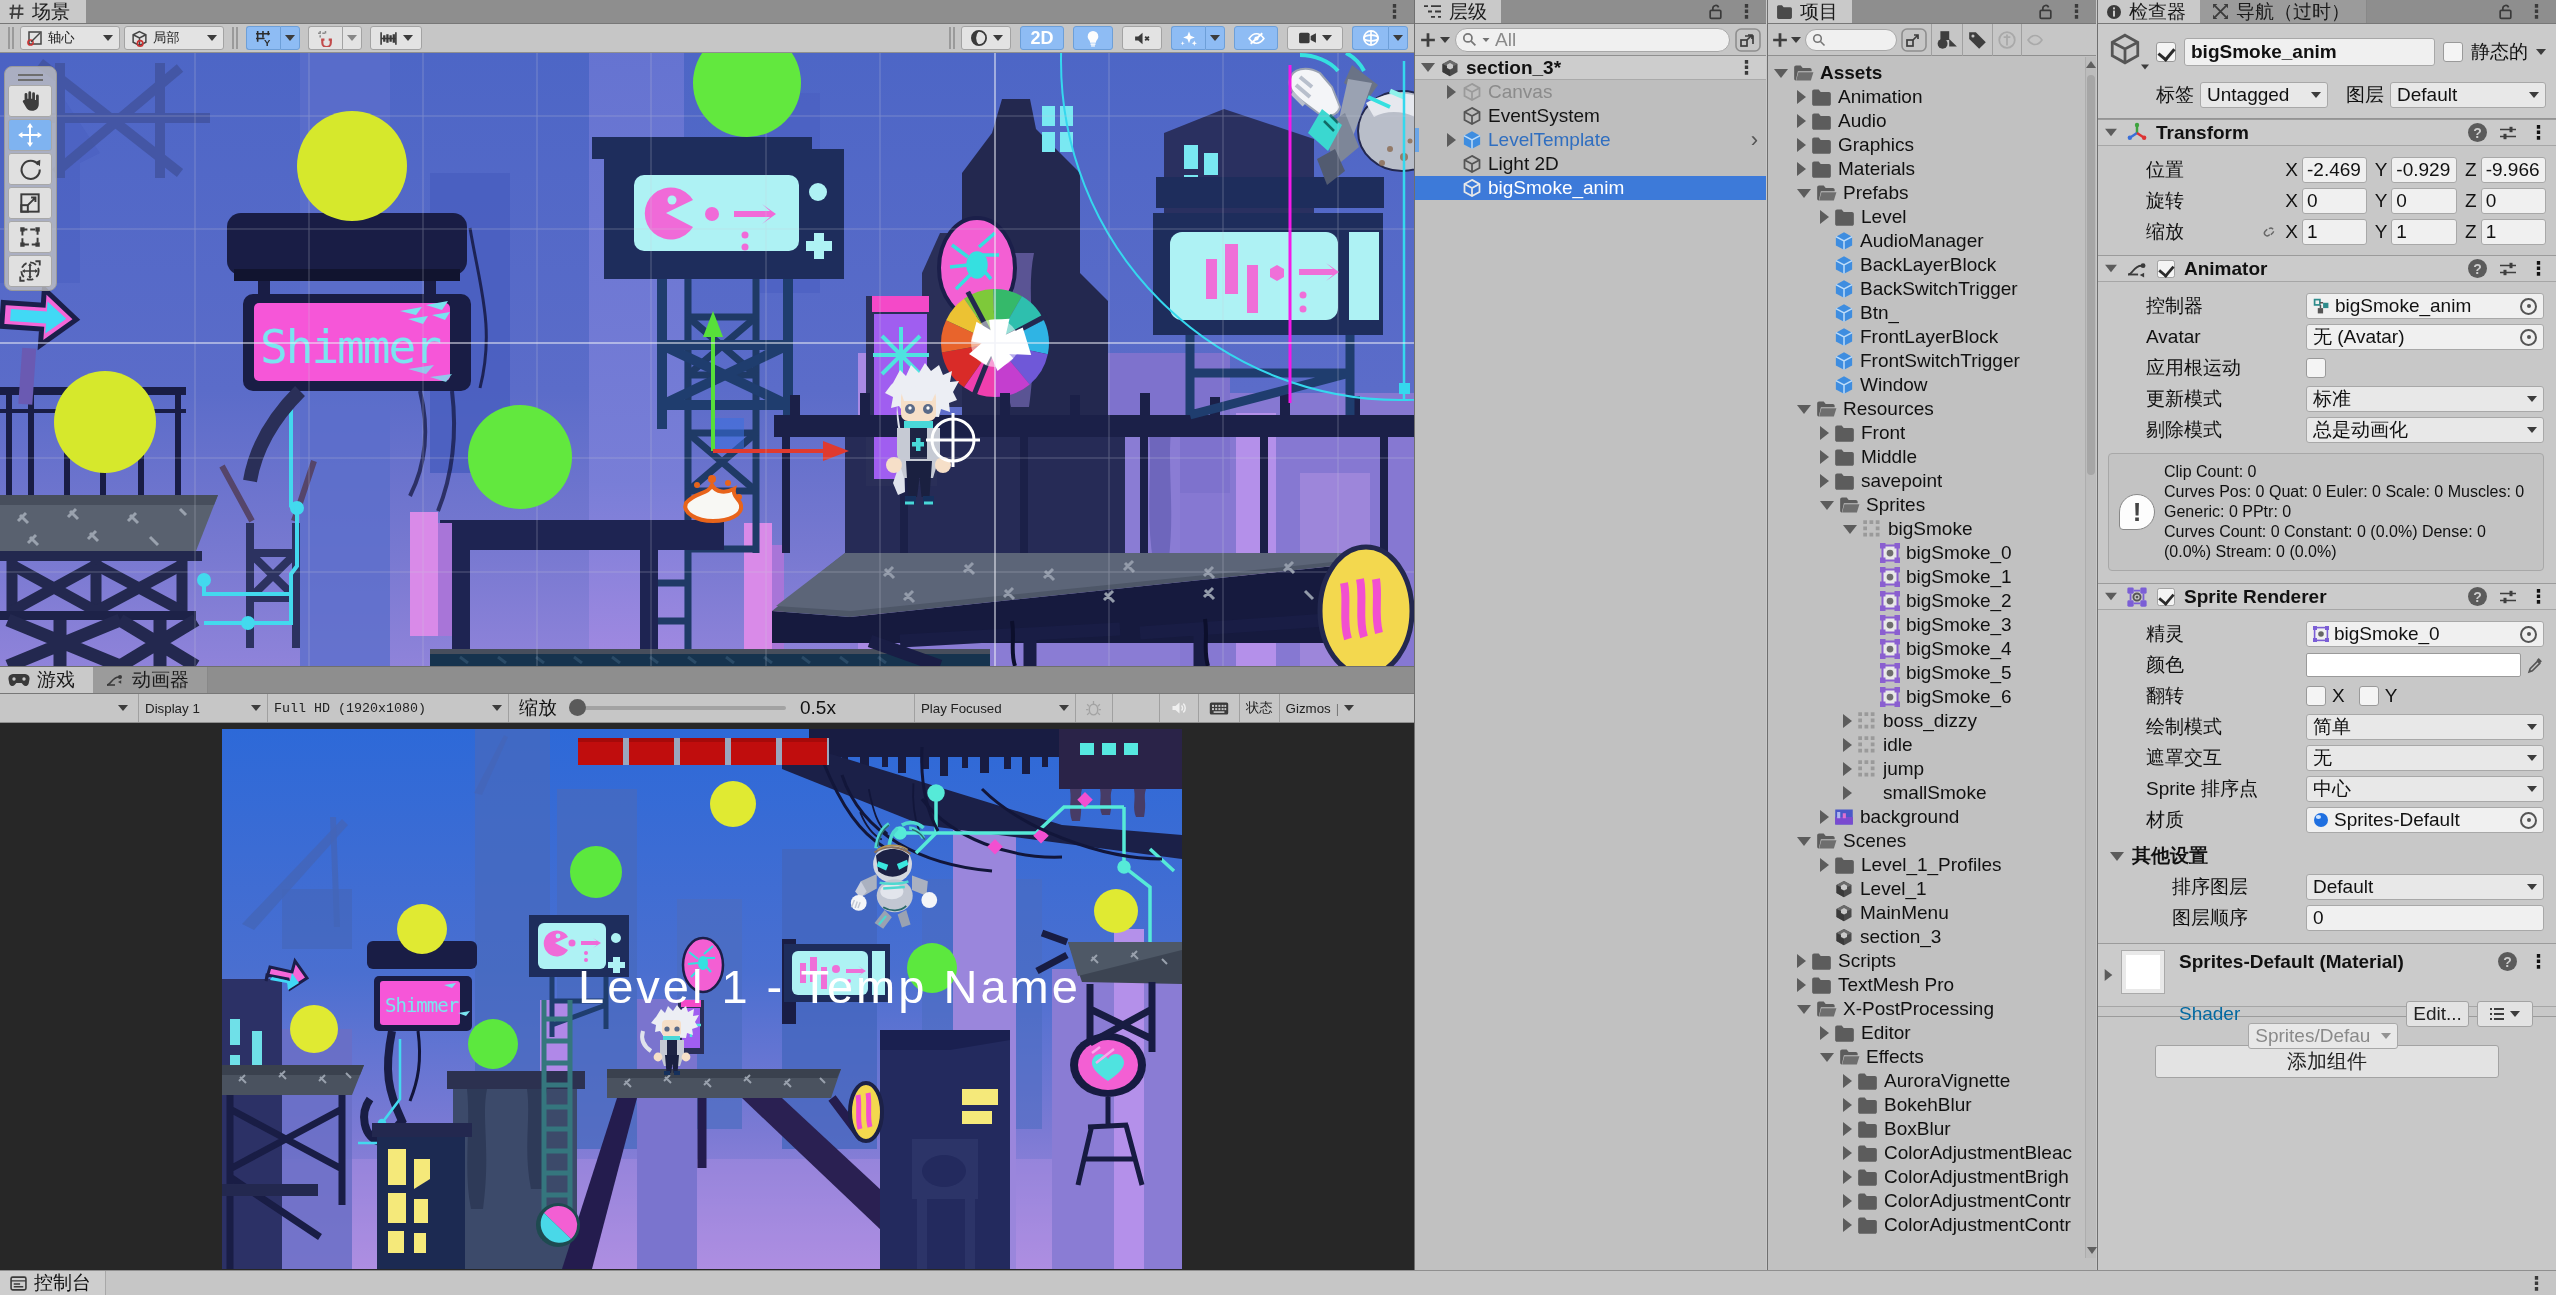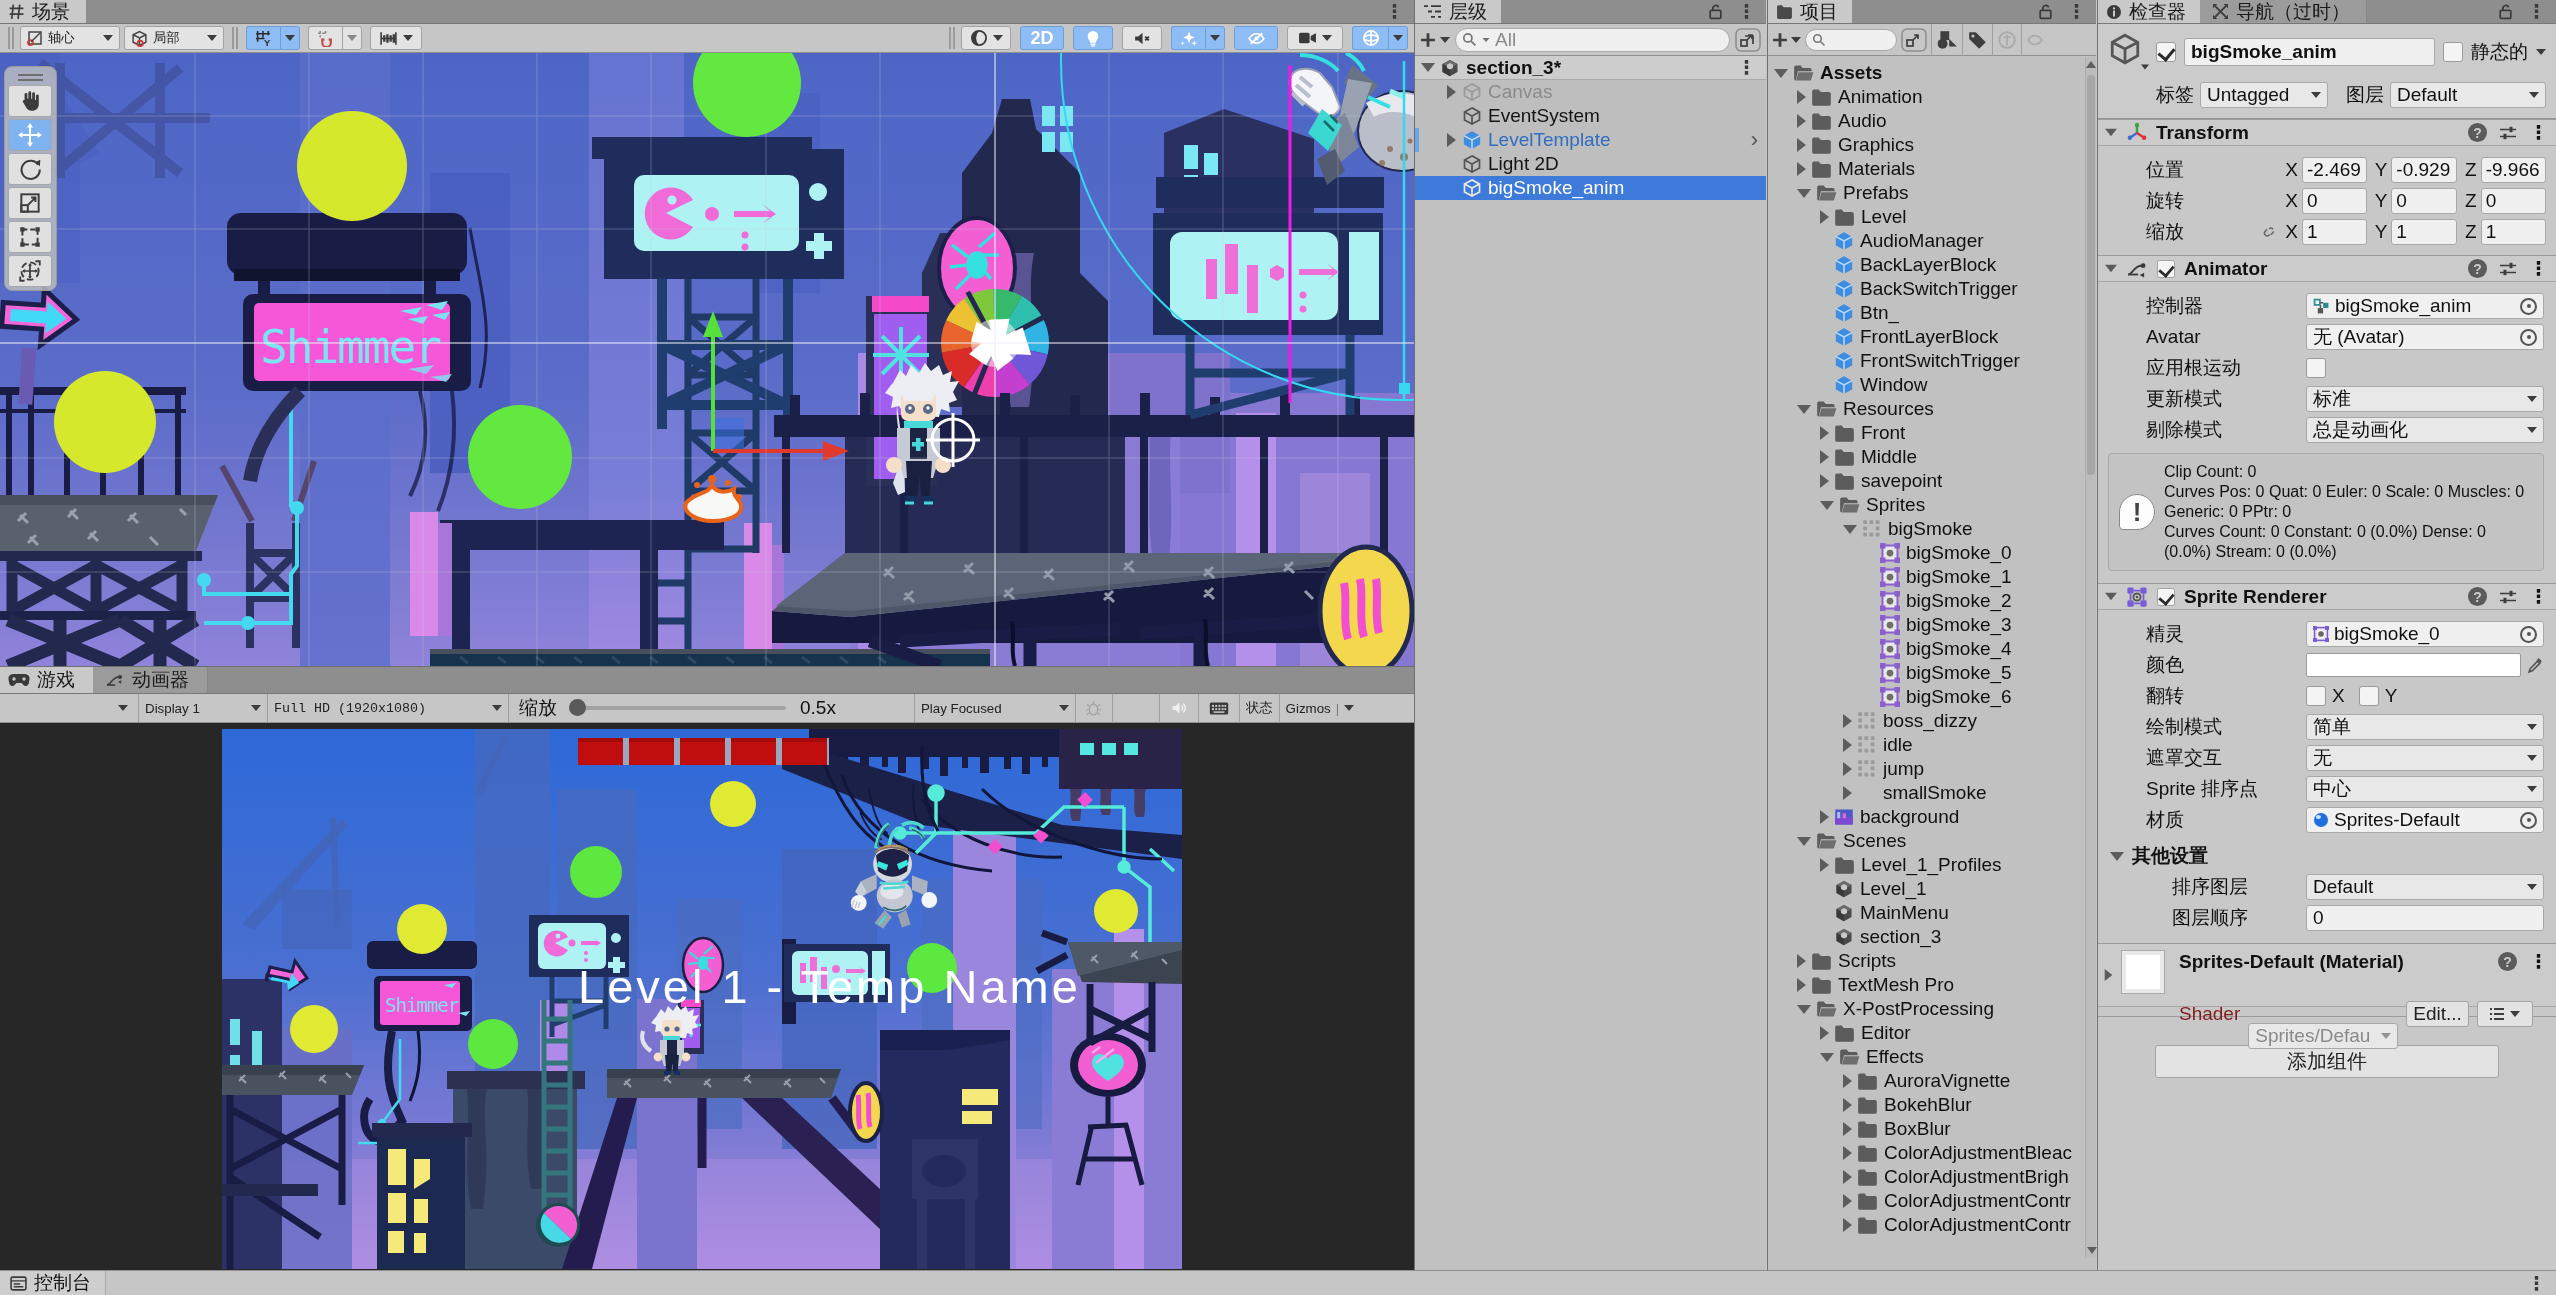--- a/index.html
+++ b/index.html
@@ -2025,21 +2025,21 @@
       </span>
       <div style="flex:1;">
         <div style="display:flex;align-items:center;">
           <b style="margin-left:6px;">Sprites-Default (Material)</b>
           <span class="hdr-icons">
             <span class="help-icon">?</span>
             <span style="font-weight:bold;">⋮</span>
           </span>
         </div>
         <div style="display:flex;align-items:center;gap:8px;margin-top:6px;margin-left:6px;">
-          <span style="color:#7f1d1d;">Shader</span>
+          <span style="color:#0369a1;">Shader</span>
           <span class="drop" style="width:150px;color:#8a8a8a;margin-top:44px;">
             <span class="ellipsis">Sprites/Defau</span>
               <span class="caret" style="opacity:.5;"></span>
           </span>
           <button class="tbtn" style="height:26px;font-size:19px;">
             <span>Edit...</span>
           </button>
           <button class="tbtn" style="height:26px;width:56px;">
             <svg width="16" height="14" viewBox="0 0 16 14">
                 <path d="M1 2h2M5 2h10M1 7h2M5 7h10M1 12h2M5 12h10" stroke="#3e3e3e" stroke-width="1.8"></path>

